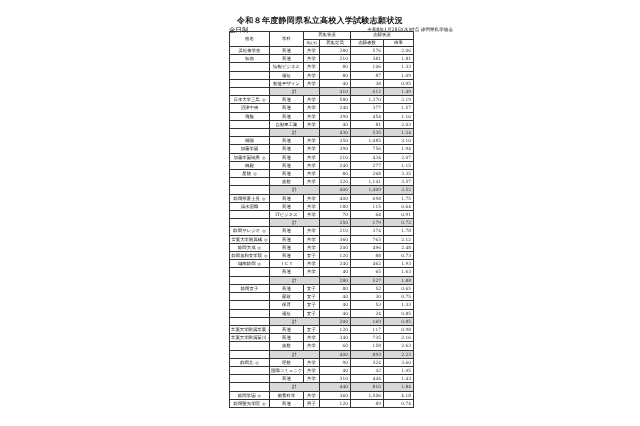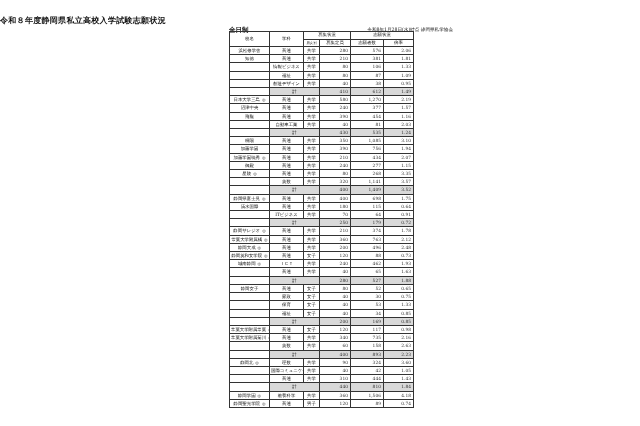--- a/index.html
+++ b/index.html
@@ -1,18 +1,18 @@
 <!DOCTYPE html>
 <html><head>
 <meta charset="utf-8">
 <style>
   html, body { margin:0; padding:0; background:#ffffff; }
   body { width:640px; height:426px; position:relative; overflow:hidden; font-family:"DejaVu Serif", serif; color:#111; }
-  .title { position:absolute; left:0; width:640px; top:15px; font-size:8px; font-weight:bold; letter-spacing:0.3px; }
-  .sub-left { position:absolute; left:229px; top:26px; font-size:6.5px; font-weight:bold; }
+  .title { position:absolute; left:0; width:640px; top:15px; text-align:center; font-size:8px; font-weight:bold; letter-spacing:0.3px; }
+  .sub-left { position:absolute; left:229px; top:26px; font-size:6.5px; font-weight:normal; }
   .sub-right { position:absolute; right:187px; top:27px; font-size:4.6px; }
   table { position:absolute; left:229px; top:31px; border-collapse:collapse; width:184px; table-layout:fixed; font-size:4.4px; }
   td, th { border:0.6px solid #333; padding:0 1px; height:7.2px; line-height:7.2px; white-space:nowrap; overflow:hidden; font-weight:normal; }
   th { height:6.5px; line-height:6.5px; }
   .c { text-align:center; }
   .r { text-align:right; padding-right:2px; color:#333; }
   .tot td { background:#d9d9d9; }
   .mk { font-size:4px; margin-left:2px; }
 </style>
 </head>

